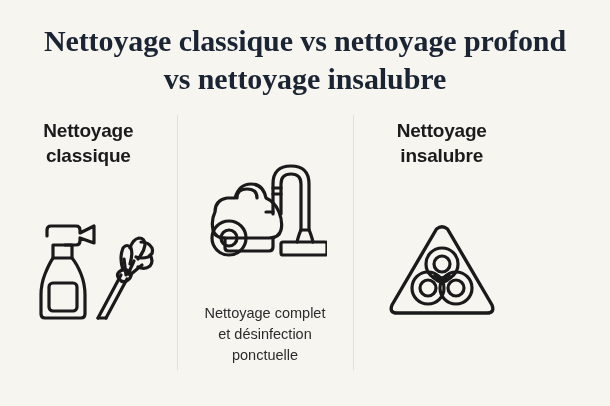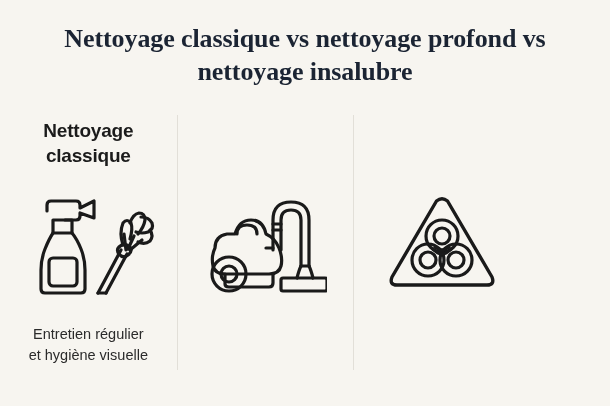--- a/index.html
+++ b/index.html
@@ -23,21 +23,21 @@
 
   
   .title {
     position: absolute;
     top: 22px;
     left: 0;
     width: 610px;
     text-align: center;
     font-family: "Liberation Serif", "DejaVu Serif", serif;
     font-weight: 700;
-    font-size: 26px;
+    font-size: 30px;
     line-height: 1.27;
     color: #1b2433;
     letter-spacing: -0.1px;
     padding: 0 40px;
     box-sizing: border-box;
   }
 
   
   .columns {
     position: absolute;
@@ -133,22 +133,20 @@
           <path d="M103 53 Q99 41 103 31 Q107 26 111 31 Q113 37 110 47"></path>
           <path d="M110 31 Q113 22 119 21 Q125 21 125 28 Q124 35 118 42"></path>
           <path d="M121 25 Q129 25 132 31 Q134 37 128 40 Q122 42 116 40"></path>
           <path d="M130 38 Q134 44 130 49 Q125 53 118 50"></path>
 
           <path d="M106 58 L104 42"></path>
           <path d="M108 57 L114 44"></path>
           <path d="M110 58 L122 48"></path>
         </svg>
       </div>
-      <div class="col-caption">Entretien régulier
-et hygiène visuelle</div>
     </div>
 
     <div class="column">
       <div class="icon-wrap">
         <svg width="124" height="102" viewBox="0 0 124 102" fill="none" stroke="#1a1a1a" stroke-width="3.2" stroke-linecap="round" stroke-linejoin="round">
 
           <path d="M12 56 Q12 44 24 42 L32 42 Q36 28 48 28 Q60 28 63 42 Q72 46 76 56 Q80 66 78 74 Q76 82 66 82 L22 82 Q12 82 10 74 Q8 64 12 56 Z"></path>
 
           <path d="M34 42 Q34 33 44 33 Q54 33 54 42"></path>
 
@@ -166,23 +164,27 @@
           <path d="M70 38 L78 38"></path>
 
           <path d="M98 74 L106 74"></path>
 
           <path d="M94 86 Q96 78 98 74"></path>
           <path d="M110 86 Q108 78 106 74"></path>
 
           <rect x="78" y="86" width="46" height="13" rx="2"></rect>
         </svg>
       </div>
+      <div class="col-caption">Nettoyage complet
+et désinfection
+ponctuelle</div>
     </div>
 
     <div class="column">
+      <div class="col-heading">Nettoyage insalubre</div>
       <div class="icon-wrap">
         <svg width="112" height="100" viewBox="0 0 112 100" fill="none" stroke="#1a1a1a" stroke-width="3.4" stroke-linecap="round" stroke-linejoin="round">
 
           <path d="M50.5 8 Q56 3.5 61.5 8 L106 84 Q109 92 101 92 L11 92 Q3 92 6 84 Z"></path>
 
           <g transform="translate(56,58)" stroke-width="3.2">
 
             <path d="M-20 -10 A20 20 0 1 1 20 -10 A20 20 0 1 1 -20 -10 Z" transform="translate(0,-12)" stroke-width="0" fill="none"></path>
             <circle cx="0" cy="-15" r="16"></circle>
             <circle cx="0" cy="-15" r="8"></circle>

